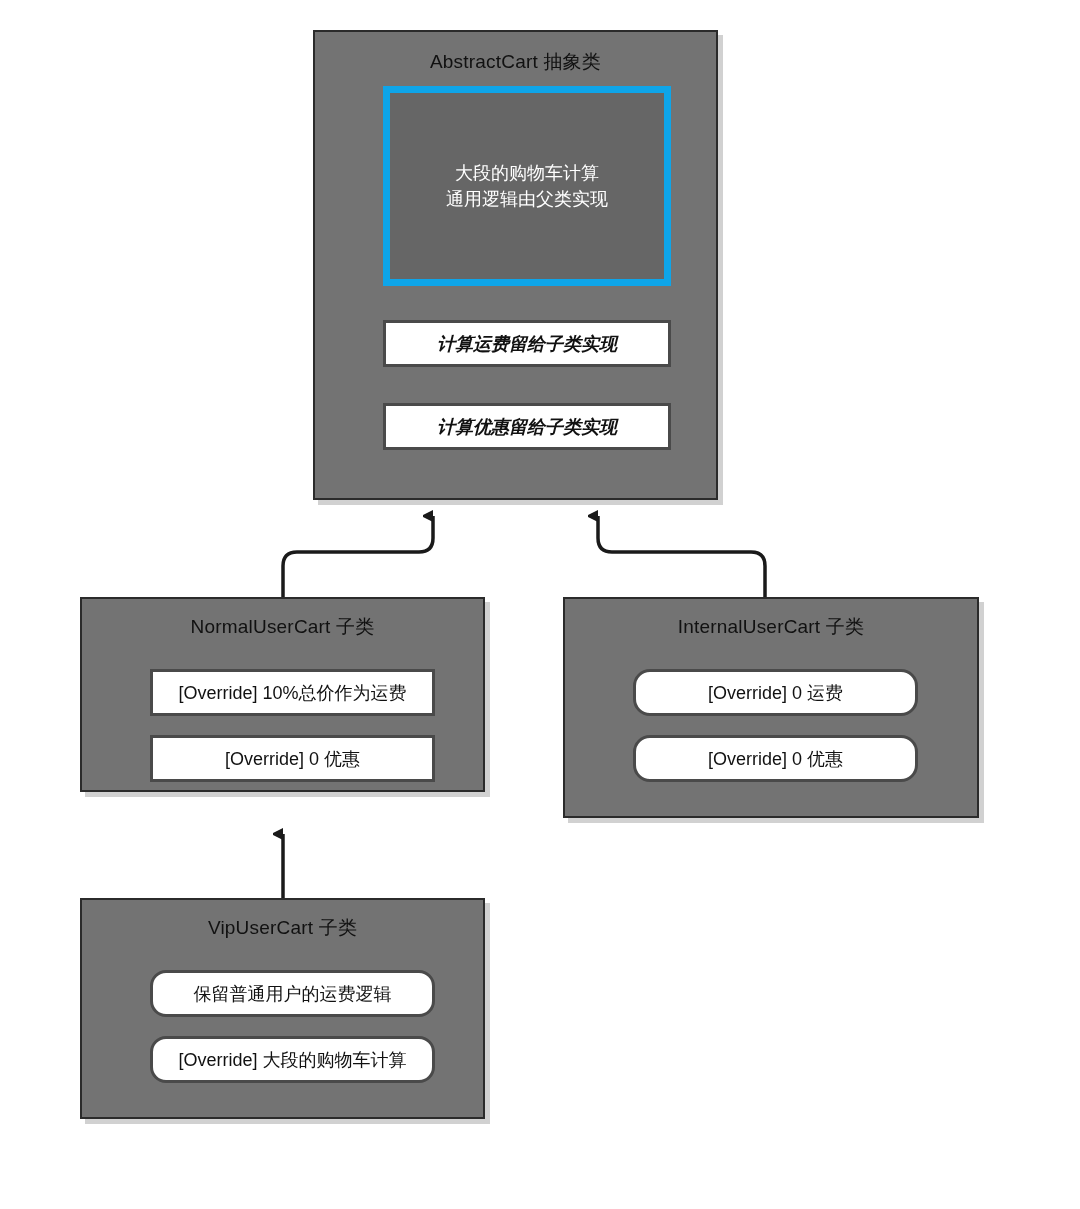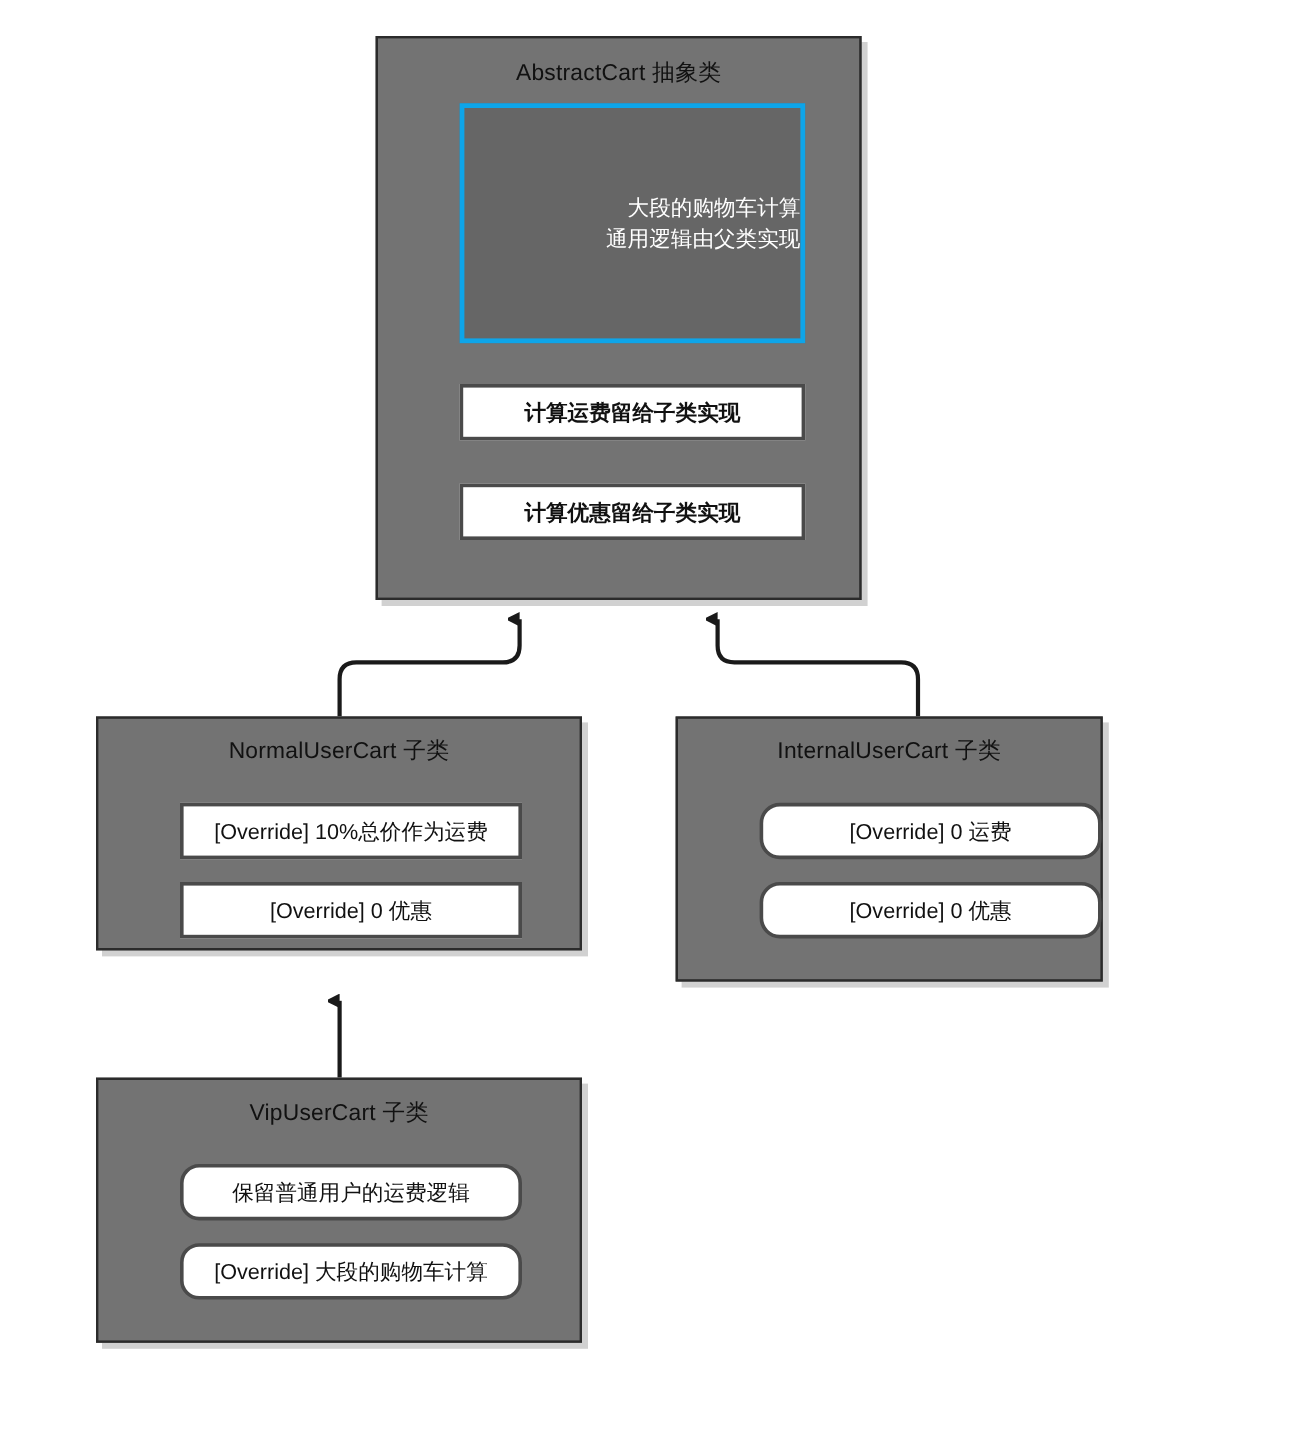--- a/index.html
+++ b/index.html
@@ -54,34 +54,35 @@
     background: #ffffff;
     border: 3px solid #4a4a4a;
     text-align: center;
     font-size: 18px;
     color: #111111;
     display: flex;
     align-items: center;
     justify-content: center;
   }
   .member.abstract {
+    font-style: italic;
     font-weight: 600;
   }
 
   
   .logic-block {
     box-sizing: border-box;
     background: #666666;
-    border: 4px solid #0ea5e9;
+    border: 7px solid #0ea5e9;
     color: #ffffff;
     font-size: 18px;
     line-height: 1.45;
     display: flex;
     flex-direction: column;
-    align-items: flex-end;
+    align-items: center;
     justify-content: center;
     text-align: center;
   }
 
   
   #box-abstract {
     left: 313px;
     top: 30px;
     width: 405px;
     height: 470px;
@@ -117,21 +118,21 @@
     width: 285px;
     height: 47px;
   }
   #m-normal-ship { top: 70px; }
   #m-normal-disc { top: 136px; }
 
   
   #box-internal {
     left: 563px;
     top: 597px;
-    width: 356px;
+    width: 416px;
     height: 221px;
   }
   #box-internal .class-title { margin-top: 16px; }
   #box-internal .member {
     position: absolute;
     left: 68px;
     width: 285px;
     height: 47px;
     border-radius: 17px;
   }

